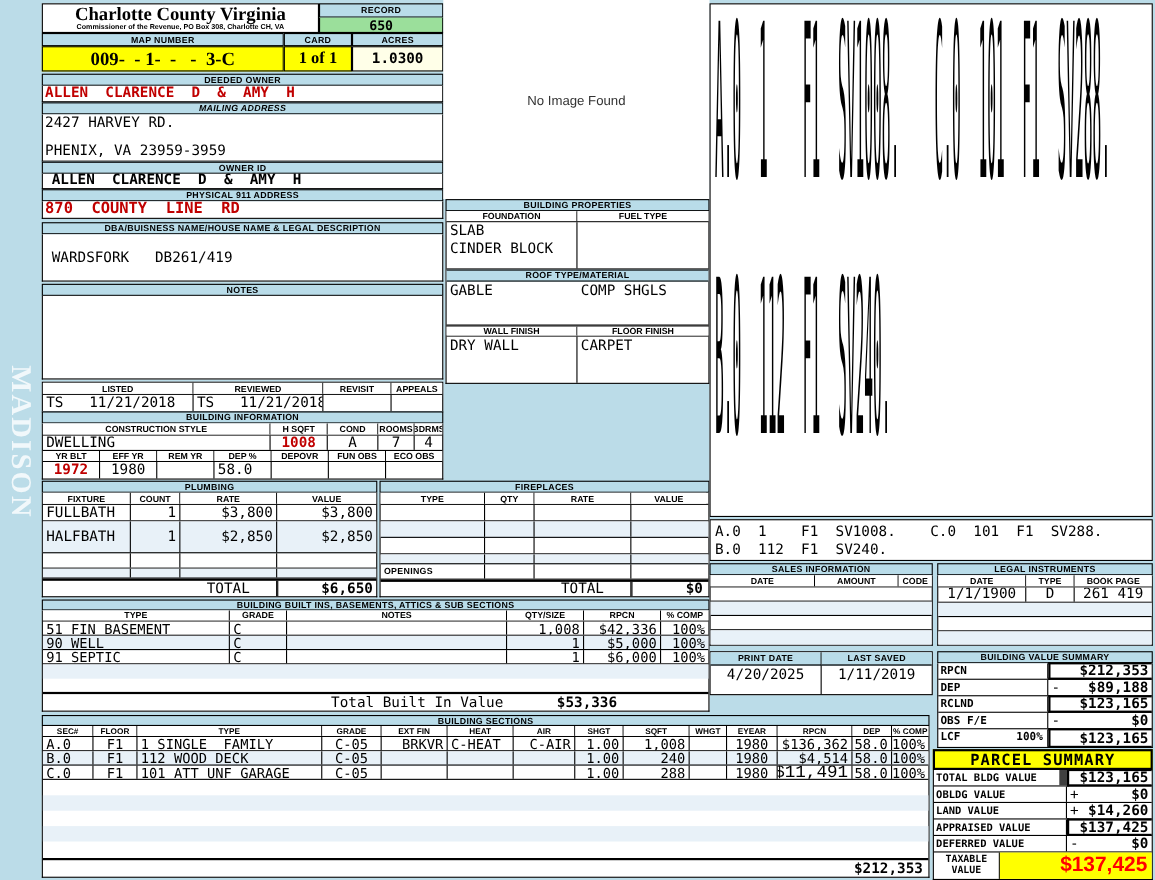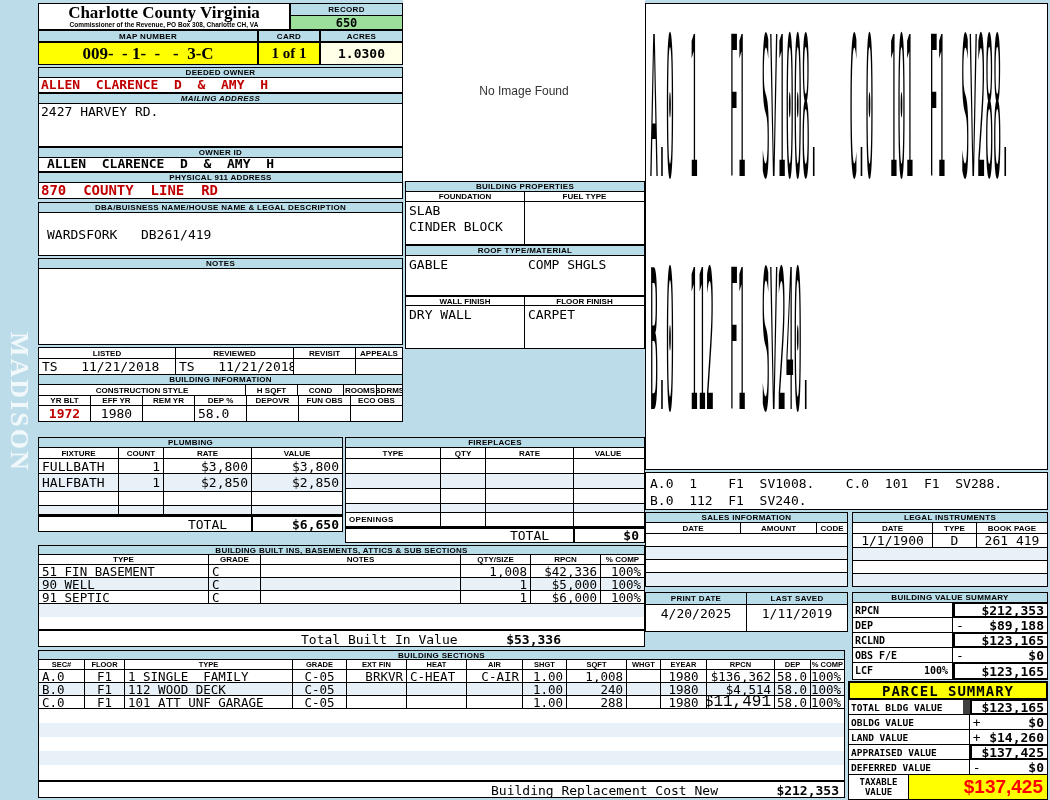--- a/index.html
+++ b/index.html
@@ -47,20 +47,21 @@
 <div class="abs yellow mono" style="left:38px;top:42px;width:220px;height:23px;border:1px solid #000;display:flex;align-items:center;justify-content:center;font:bold 17px 'Liberation Serif',serif;white-space:pre;">009-  - 1-  -   -  3-C</div>
 <div class="abs yellow" style="left:258px;top:42px;width:62px;height:23px;border:1px solid #000;display:flex;align-items:center;justify-content:center;font:bold 15px 'Liberation Serif',serif;">1 of 1</div>
 <div class="abs ivory mono b" style="left:320px;top:42px;width:83px;height:23px;border:1px solid #000;display:flex;align-items:center;justify-content:center;font-size:13px;">1.0300</div>
 
 <div class="abs bar" style="left:38px;top:67px;width:365px;height:11px;">DEEDED OWNER</div>
 <div class="abs whitebox mono red" style="left:38px;top:78px;width:365px;height:15px;font-size:13px;line-height:13px;padding:0 2px;border-top:none;">ALLEN  CLARENCE  D  &amp;  AMY  H</div>
 
 <div class="abs bar" style="left:38px;top:93px;width:365px;height:11px;font-style:italic;">MAILING ADDRESS</div>
 <div class="abs whitebox" style="left:38px;top:104px;width:365px;height:43px;border-top:none;padding:1px 2px;">
   <div class="mono" style="font-size:13px;line-height:14px;">2427 HARVEY RD.</div>
+  <div class="mono" style="font-size:13px;line-height:14px;margin-top:12px;">PHENIX, VA 23959-3959</div>
 </div>
 
 <div class="abs bar" style="left:38px;top:147px;width:365px;height:11px;">OWNER ID</div>
 <div class="abs whitebox mono b" style="left:38px;top:158px;width:365px;height:14px;font-size:13px;line-height:12px;padding:0 8px;border-top:none;">ALLEN  CLARENCE  D  &amp;  AMY  H</div>
 
 <div class="abs bar" style="left:38px;top:172px;width:365px;height:11px;">PHYSICAL 911 ADDRESS</div>
 <div class="abs whitebox mono red" style="left:38px;top:183px;width:365px;height:16px;font-size:14px;line-height:14px;padding:0 2px;border-top:none;">870  COUNTY  LINE  RD</div>
 
 <div class="abs bar" style="left:38px;top:202px;width:365px;height:11px;">DBA/BUISNESS NAME/HOUSE NAME &amp; LEGAL DESCRIPTION</div>
 <div class="abs whitebox mono" style="left:38px;top:213px;width:365px;height:43px;font-size:13px;padding:14px 8px 0;border-top:none;">WARDSFORK   DB261/419</div>
@@ -85,20 +86,27 @@
 
 <div class="abs bar" style="left:38px;top:374px;width:365px;height:11px;">BUILDING INFORMATION</div>
 <div class="abs tbl" style="left:38px;top:385px;width:365px;">
   <div class="row" style="height:11px;">
     <div class="hc" style="width:207px;">CONSTRUCTION STYLE</div>
     <div class="hc" style="width:52px;">H SQFT</div>
     <div class="hc" style="width:46px;">COND</div>
     <div class="hc" style="width:33px;">ROOMS</div>
     <div class="hc" style="width:25px;">BDRMS</div>
   </div>
+  <div class="row" style="height:14px;">
+    <div class="c mono" style="width:207px;">DWELLING</div>
+    <div class="c mono ctr red" style="width:52px;">1008</div>
+    <div class="c mono ctr" style="width:46px;">A</div>
+    <div class="c mono ctr" style="width:33px;">7</div>
+    <div class="c mono ctr" style="width:25px;">4</div>
+  </div>
   <div class="row" style="height:10px;">
     <div class="hc" style="width:52px;">YR BLT</div>
     <div class="hc" style="width:52px;">EFF YR</div>
     <div class="hc" style="width:52px;">REM YR</div>
     <div class="hc" style="width:52px;">DEP %</div>
     <div class="hc" style="width:52px;">DEPOVR</div>
     <div class="hc" style="width:52px;">FUN OBS</div>
     <div class="hc" style="width:51px;">ECO OBS</div>
   </div>
   <div class="row" style="height:15px;">
@@ -120,21 +128,21 @@
       <div class="hc" style="width:45px;">COUNT</div>
       <div class="hc" style="width:88px;">RATE</div>
       <div class="hc" style="width:90px;">VALUE</div>
     </div>
     <div class="row" style="height:15px;">
       <div class="c mono" style="width:80px;">FULLBATH</div>
       <div class="c mono r" style="width:45px;">1</div>
       <div class="c mono r" style="width:88px;">$3,800</div>
       <div class="c mono r" style="width:90px;">$3,800</div>
     </div>
-    <div class="row alt" style="height:18px;">
+    <div class="row alt" style="height:29px;">
       <div class="c mono" style="width:80px;">HALFBATH</div>
       <div class="c mono r" style="width:45px;">1</div>
       <div class="c mono r" style="width:88px;">$2,850</div>
       <div class="c mono r" style="width:90px;">$2,850</div>
     </div>
     <div class="row" style="height:14px;">
       <div class="c" style="width:80px;"></div>
         <div class="c" style="width:45px;"></div>
         <div class="c" style="width:88px;"></div>
         <div class="c" style="width:90px;"></div>
@@ -310,21 +318,20 @@
       <div class="c mono r" style="width:68px;font-size:16px;font-family:Liberation Mono, monospace;">$11,491</div>
       <div class="c mono r" style="width:36px;font-size:12.5px;">58.0</div>
       <div class="c mono r" style="width:33px;font-size:12.5px;">100%</div>
     </div>
     <div class="row nb" style="height:14px;"></div>
     <div class="row alt nb" style="height:14px;"></div>
     <div class="row nb" style="height:14px;"></div>
     <div class="row alt nb" style="height:14px;"></div>
     <div class="row nb" style="height:15px;"></div>
     <div class="row trow" style="height:17px;position:relative;">
-      <div class="mono abs" style="left:452px;top:1px;font-size:13px;">Building Replacement Cost New</div>
       <div class="mono abs b" style="left:700px;top:1px;width:100px;text-align:right;font-size:13px;">$212,353</div>
     </div>
   </div>
 </div>
 
 <div class="abs" style="left:403px;top:0;width:242px;height:181px;background:#fff;display:flex;align-items:center;justify-content:center;">
   <span style="font-size:12px;color:#333;">No Image Found</span>
 </div>
 
 <div class="abs" style="left:405px;top:181px;width:240px;">

